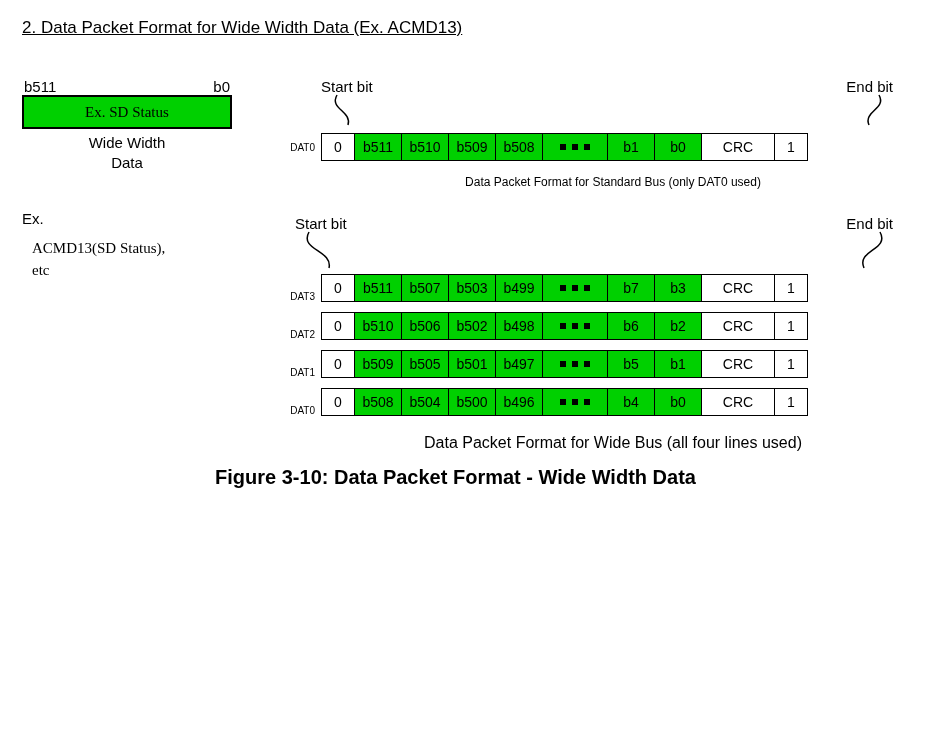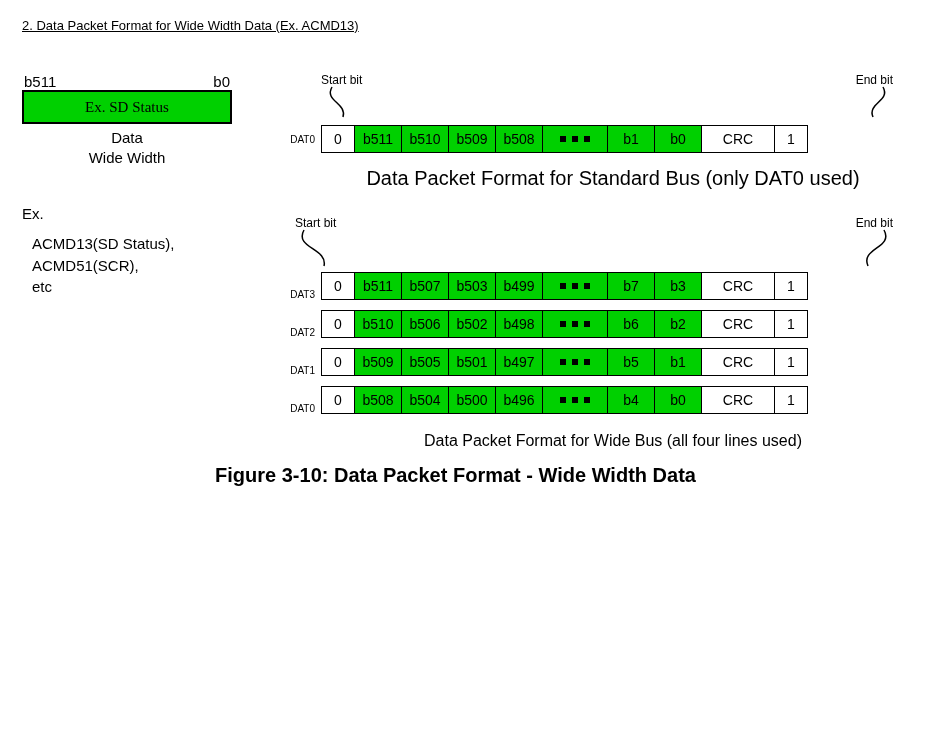--- a/index.html
+++ b/index.html
@@ -6,91 +6,90 @@
     margin: 0;
     padding: 18px 22px;
     font-family: Arial, Helvetica, sans-serif;
     font-size: 15px;
     color: #000;
     background: #fff;
     width: 941px;
     box-sizing: border-box;
   }
   .heading {
-    font-size: 13px;
+    font-size: 17px;
     text-decoration: underline;
     margin-bottom: 40px;
   }
   .main-row { display: flex; align-items: flex-start; }
   .left-col { width: 235px; flex: 0 0 235px; }
   .right-col { flex: 1; }
 
   
   .bit-ends { display: flex; justify-content: space-between; font-size: 15px; padding: 0 2px; }
   .sd-box {
     height: 30px; border: 2.5px solid #000; background: #00d000;
     display: flex; align-items: center; justify-content: center;
     font-size: 15px;
     font-family: Liberation Serif, serif;
   }
   .wide-caption { text-align: center; margin-top: 4px; line-height: 1.3; }
   .ex-block { margin-top: 36px; line-height: 1.45; }
-  .ex-block .ind { padding-left: 10px; }
+  .ex-block .ind { padding-left: 10px; font-family: Liberation Serif, serif; }
 
   
   .callout-row {
     display: flex; justify-content: space-between;
     padding-left: 58px; padding-right: 26px;
-    margin-bottom: -2px; font-size: 12px;
+    margin-bottom: -2px; font-size: 15px;
   }
   .callout { display: flex; flex-direction: column; align-items: center; position: relative; }
   .callout svg { margin-top: -2px; }
 
   
   .pk-row { display: flex; align-items: center; margin-bottom: 14px; margin-top: 8px; }
   .pk-lbl { width: 58px; text-align: right; padding-right: 6px; font-size: 10px; }
   .pk { display: flex; height: 26px; border: 1.5px solid #000; }
   .cell { border-right: 1px solid #000; display: flex; align-items: center; justify-content: center; font-size: 14px; }
   .cell:last-child { border-right: none; }
   .c0 { width: 32px; }
   .cb { width: 46px; background: #00d000; }
   .cd { width: 64px; background: #00d000; font-size: 18px; font-weight: bold; letter-spacing: 4px; }
   .cd span { display:inline-block; width:6px; height:6px; background:#000; margin:0 3px; }
   .ccrc { width: 72px; }
   .c1 { width: 32px; }
 
-  .sec-caption { text-align: center; margin: 8px 0 26px 50px; font-size: 20px; }
+  .sec-caption { text-align: center; margin: 8px 0 26px 50px; font-size: 12px; }
   .wide-stack .pk-row { margin-bottom: 10px; margin-top: 6px; align-items: flex-end;}
   .wide-caption2 { text-align: center; margin: 18px 0 6px 50px; font-size: 16px; }
   .fig-title { text-align: center; font-weight: bold; font-size: 20px; margin-top: 8px; margin-left: -30px;}
 </style>
 </head>
 <body>
 
 <div class="heading">2. Data Packet Format for Wide Width Data (Ex. ACMD13)</div>
 
 <div class="main-row">
 
   <div class="left-col">
     <div style="width:210px;">
       <div class="bit-ends">
         <span>b511</span>
         <span>b0</span>
       </div>
       <div class="sd-box">Ex. SD Status</div>
       <div class="wide-caption">
+        <div>Wide Width</div>
         <div>Data</div>
-        <div>Wide Width</div>
       </div>
     </div>
     <div class="ex-block">
       <div>Ex.</div>
       <div style="height:8px"></div>
       <div class="ind">ACMD13(SD Status),</div>
-      <div class="ind">ACMD51(SCR),</div>
       <div class="ind">etc</div>
     </div>
   </div>
 
   <div class="right-col">
 
     <div class="callout-row">
       <div class="callout" style="margin-left:6px;">
         <span>Start bit</span>
         <svg width="30" height="34">

